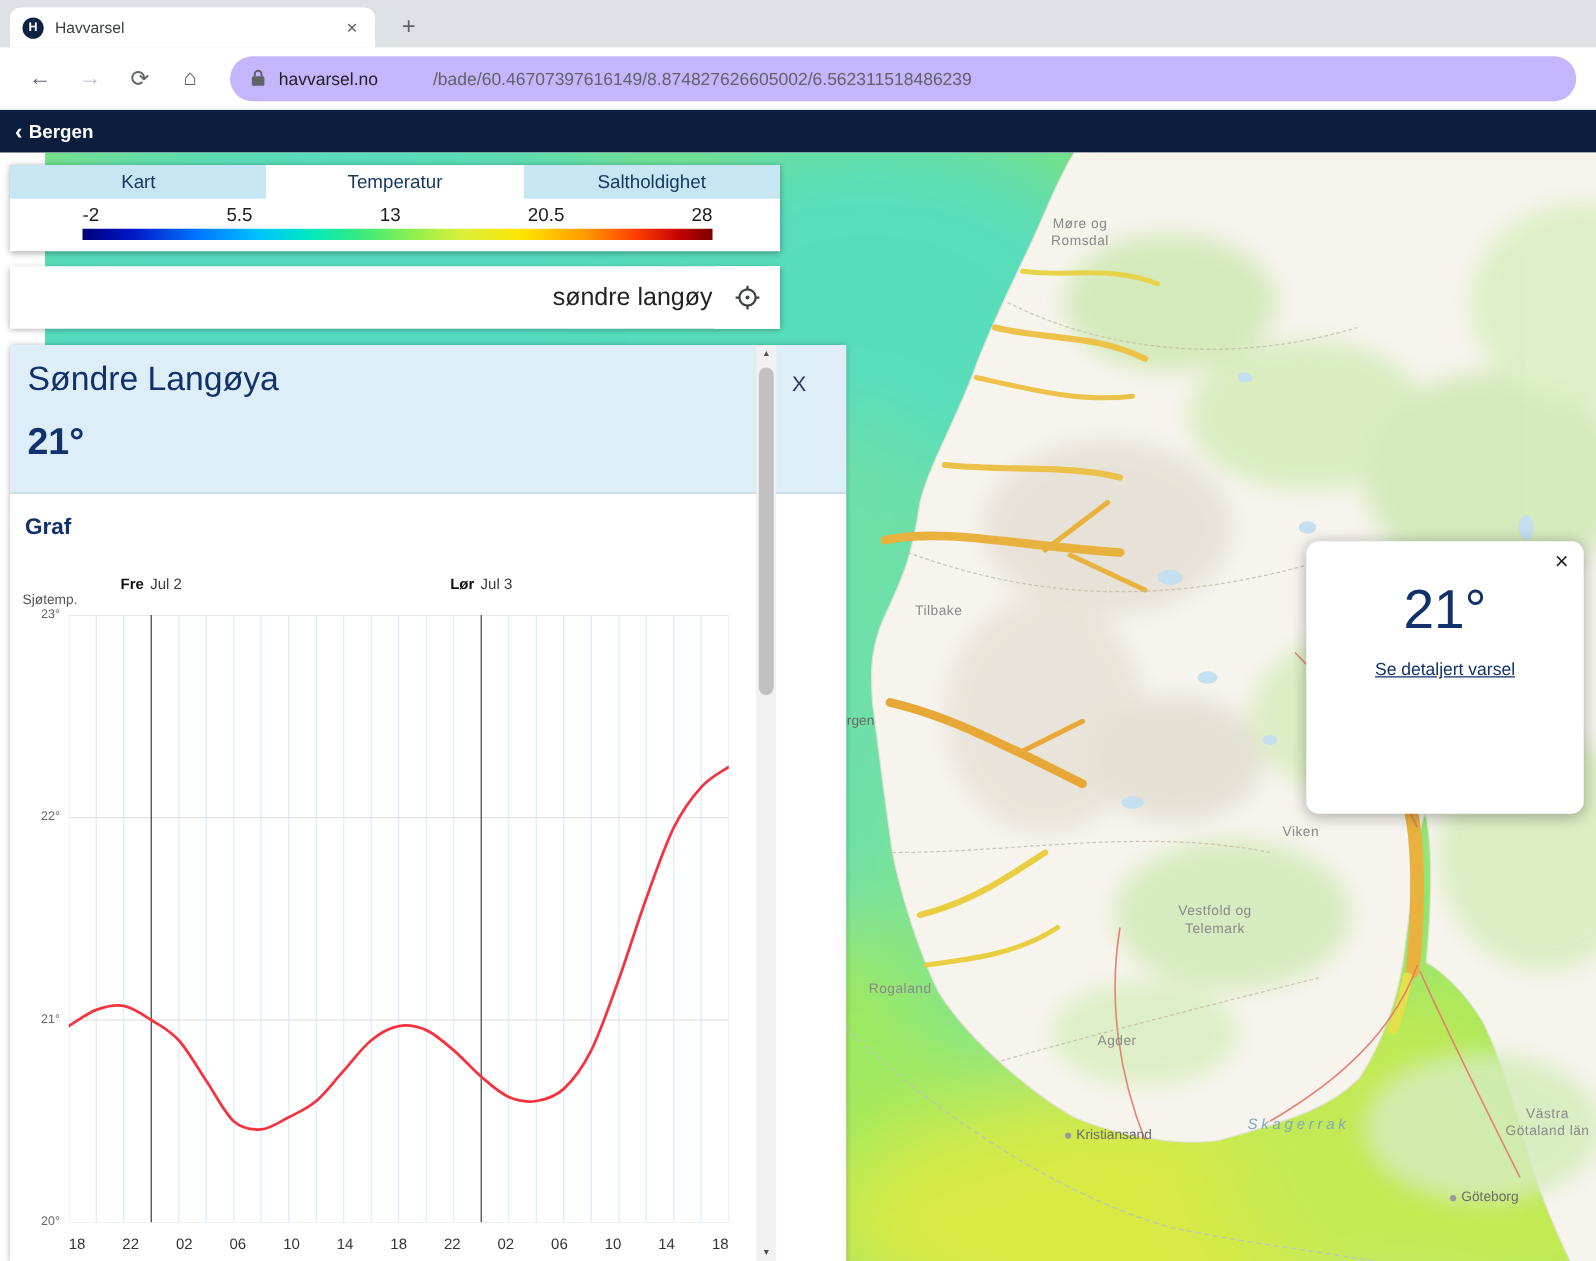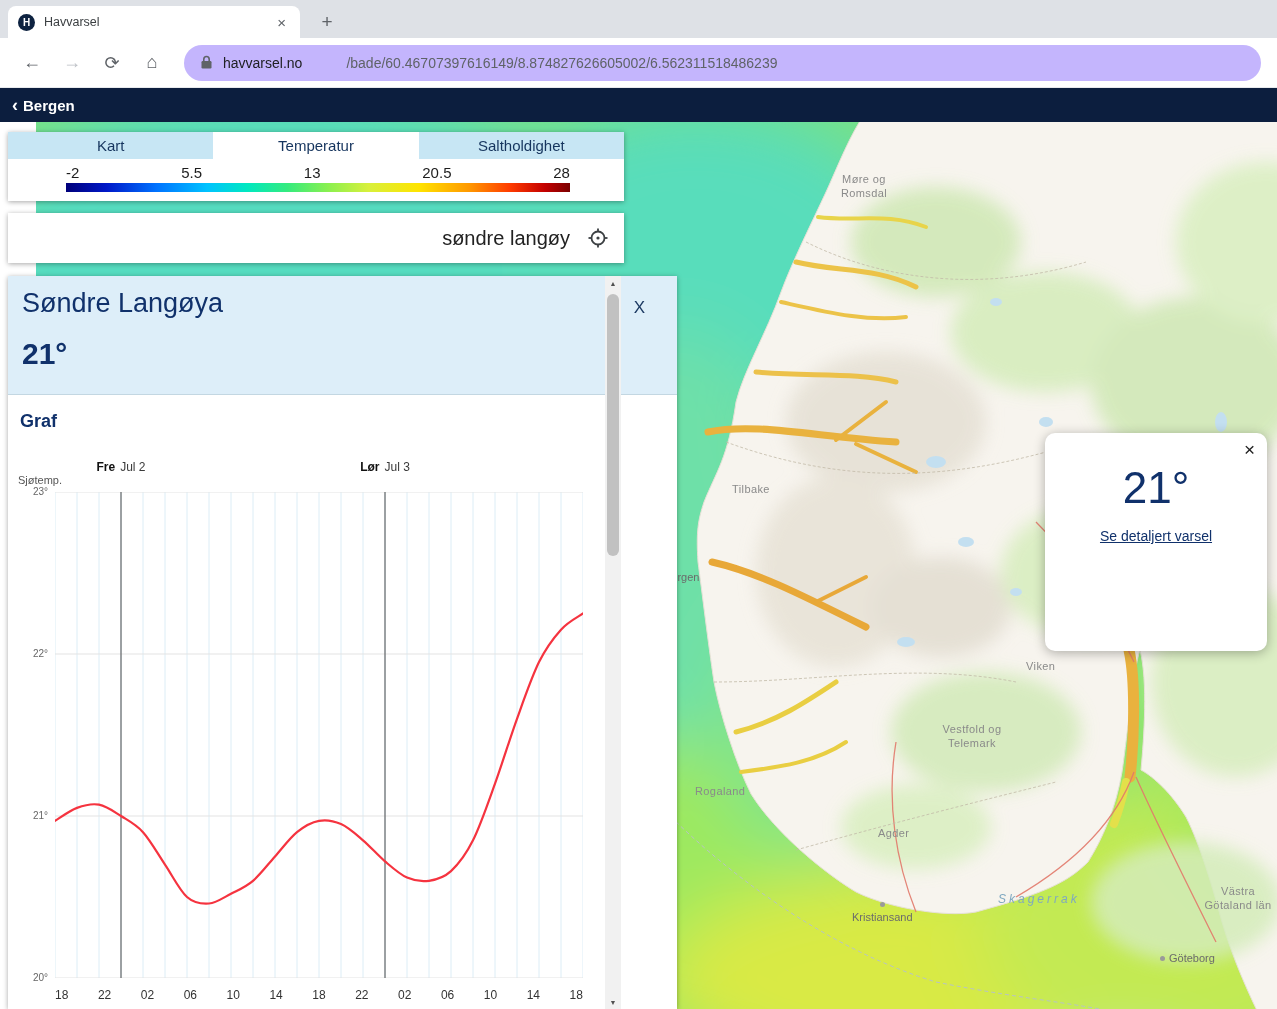--- a/index.html
+++ b/index.html
@@ -261,21 +261,21 @@
     <div class="map-label center" style="left:818px; top:50px; width:92px;">Møre og Romsdal</div>
     <div class="map-label" style="left:732px; top:360px;">Tilbake</div>
     <div class="map-city" style="left:655px; top:449px;">
       <span class="dot"></span>
       <span>Bergen</span>
     </div>
     <div class="map-label" style="left:1026px; top:537px;">Viken</div>
     <div class="map-label center" style="left:932px; top:600px; width:80px;">Vestfold og Telemark</div>
     <div class="map-label" style="left:695px; top:662px;">Rogaland</div>
     <div class="map-label" style="left:878px; top:704px;">Agder</div>
-    <div class="map-city" style="left:852px; top:780px;flex-direction:column;">
+    <div class="map-city" style="left:852px; top:780px;">
       <span class="dot"></span>
       <span>Kristiansand</span>
     </div>
     <div class="map-label sea" style="left:998px; top:770px;">Skagerrak</div>
     <div class="map-city" style="left:1160px; top:830px;">
       <span class="dot"></span>
       <span>Göteborg</span>
     </div>
     <div class="map-label center" style="left:1202px; top:762px; width:72px;">Västra Götaland län</div>
 

